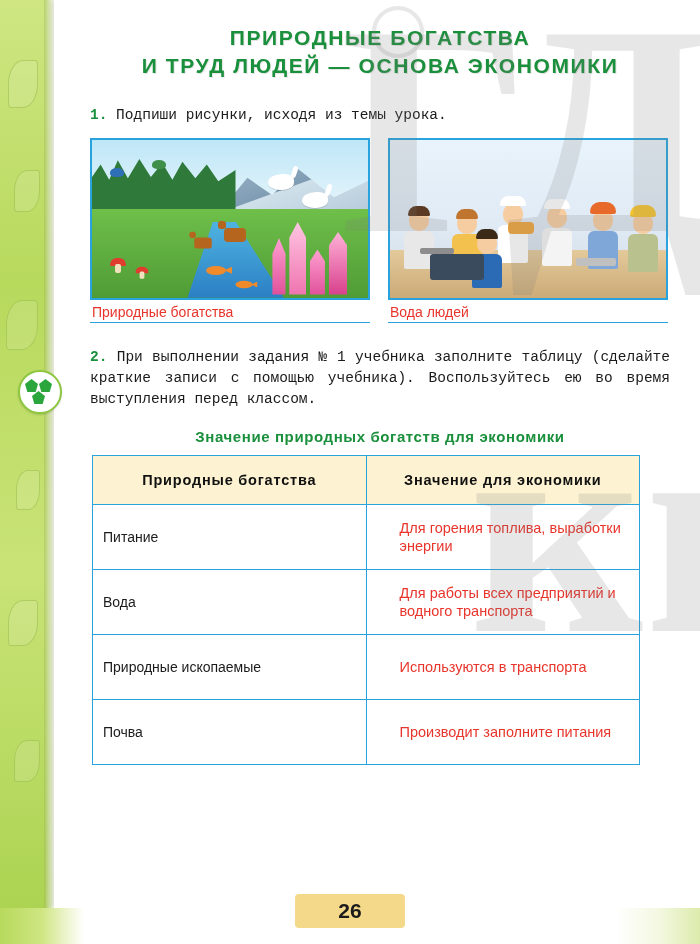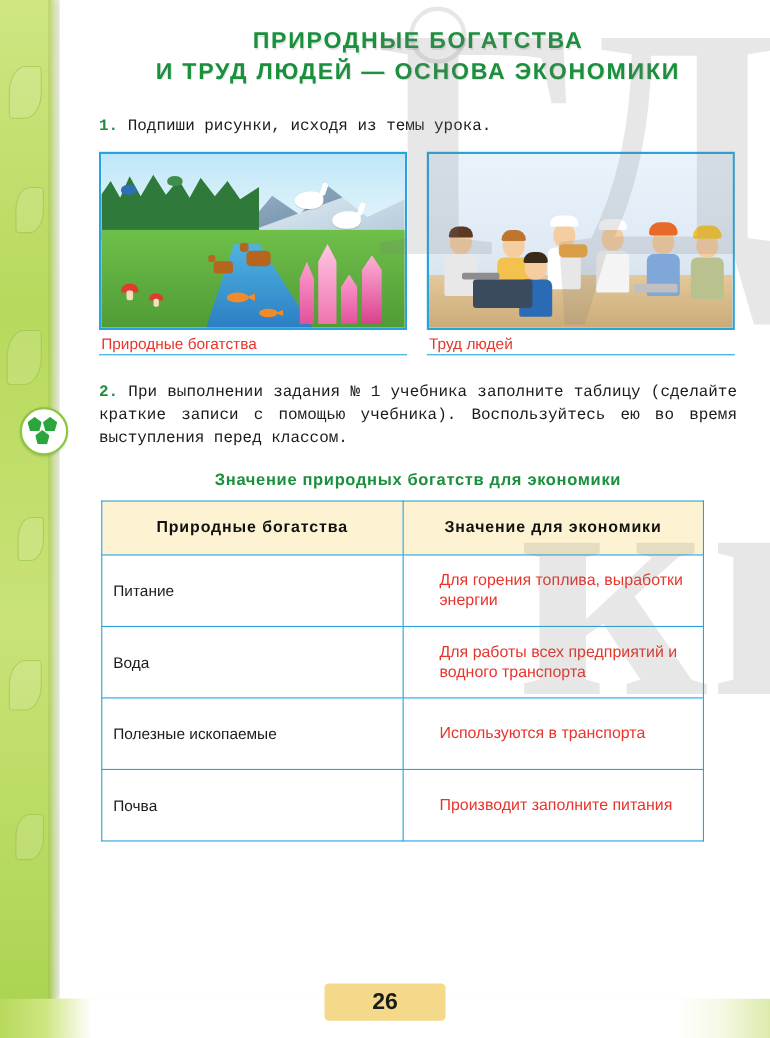--- a/index.html
+++ b/index.html
@@ -375,21 +375,21 @@
                 <div class="p-hair" style="background:#3b2a18;"></div>
               </div>
             <div class="p-body" style="background:#2b6bb5; height:34px;"></div>
           </div>
           <div class="tool" style="left:30px; bottom:44px; width:34px; height:6px; background:#8d8d8d;"></div>
           <div class="tool" style="left:186px; bottom:32px; width:40px; height:8px; background:#c0c0c0;"></div>
           <div class="tool" style="left:118px; bottom:64px; width:26px; height:12px; background:#f0a53c; border-radius:4px;"></div>
           <div class="tool" style="left:40px; bottom:18px; width:54px; height:26px; background:#3a4b5e; border-radius:3px;"></div>
         </div>
         <div class="caption-line">
-          <div class="caption">Труд людей</div>
+          <div class="caption">Вода людей</div>
         </div>
       </div>
 
     </div>
 
     <div class="task">
       <span class="num">2.</span>
       <span>При выполнении задания № 1 учебника заполните таблицу (сделайте краткие записи с помощью учебника). Воспользуйтесь ею во время выступления перед классом.</span>
     </div>
 
@@ -405,21 +405,21 @@
       <tbody>
         <tr>
           <td class="c1">Питание</td>
           <td class="c2">Для горения топлива, выработки энергии</td>
         </tr>
         <tr>
           <td class="c1">Вода</td>
           <td class="c2">Для работы всех предприятий и водного транспорта</td>
         </tr>
         <tr>
-          <td class="c1">Полезные  ископаемые</td>
+          <td class="c1">Природные  ископаемые</td>
           <td class="c2">Используются в транспорта</td>
         </tr>
         <tr>
           <td class="c1">Почва</td>
           <td class="c2">Производит заполните питания</td>
         </tr>
       </tbody>
     </table>
 
   </div>

